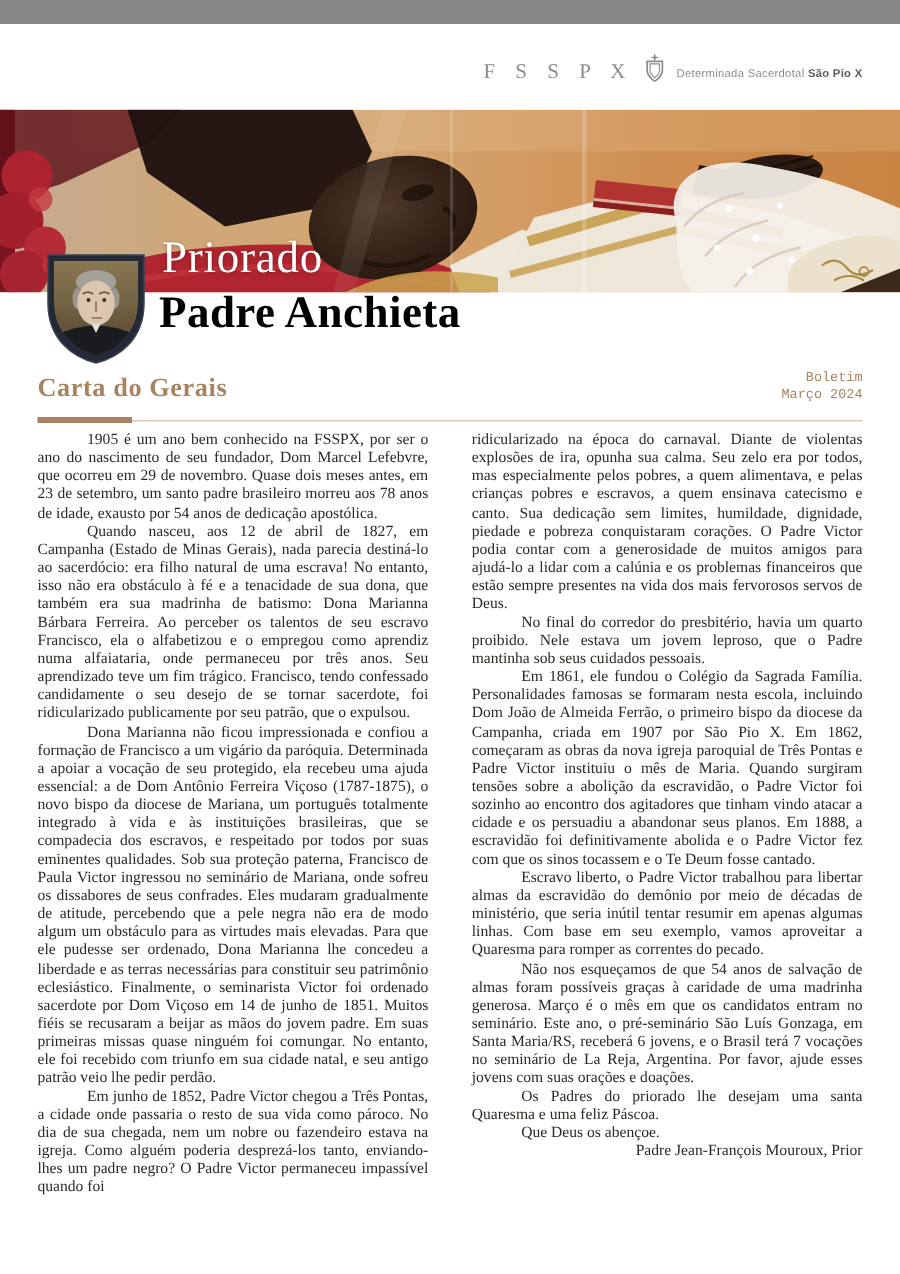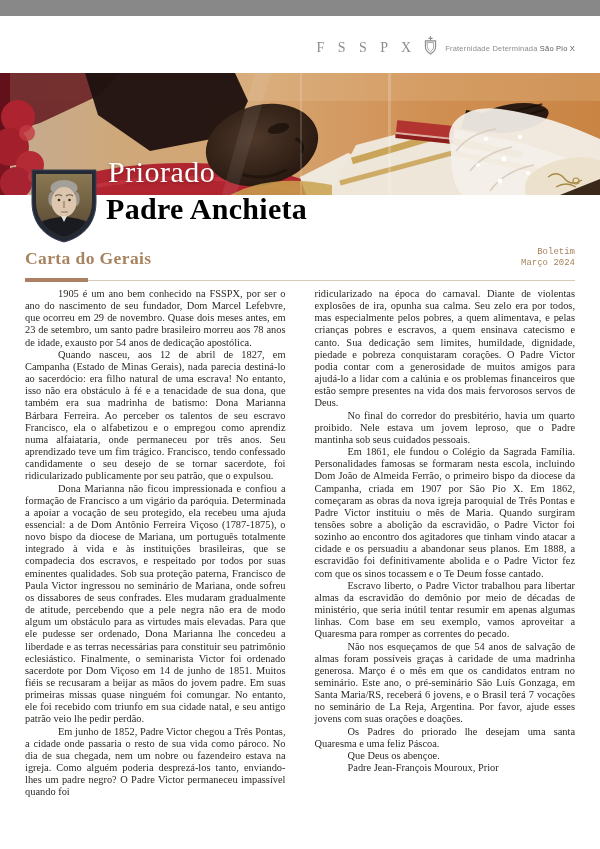--- a/index.html
+++ b/index.html
@@ -20,21 +20,21 @@
     display:flex;align-items:center;gap:6px;
   }
   .logo-acronym{
     font-family:"Liberation Serif",serif;
     font-size:14px;letter-spacing:5px;color:#8c8c8c;
   }
   .logo-tagline{
     font-family:"Liberation Sans","DejaVu Sans",sans-serif;
     font-size:7.5px;color:#8c8c8c;letter-spacing:.2px;
   }
-  .logo-tagline b{color:#5c5c5c;font-weight:400;}
+  .logo-tagline b{color:#5c5c5c;font-weight:700;}
 
   
   .masthead{position:absolute;top:57px;left:0;width:600px;height:172px;background:#fff;}
   .hero{position:absolute;top:0;left:0;width:600px;height:122px;overflow:hidden;}
   .hero svg{display:block;}
   .shield-portrait{position:absolute;left:28px;top:93px;width:72px;height:78px;}
   .kicker{
     position:absolute;left:108px;top:82px;
     font-size:30px;font-weight:400;color:#ffffff;
     text-shadow:0 1px 3px rgba(60,20,10,.35);
@@ -72,38 +72,38 @@
     position:absolute;top:272px;left:25px;right:25px;
     display:flex;gap:29px;
   }
   .col{flex:1;min-width:0;
     font-size:10.4px;line-height:12.15px;text-align:justify;
     color:#2d2823;
   }
   .col p{margin:0;text-indent:33px;}
   .col p.flush{text-indent:0;}
   .blessing{margin:0;margin-top:12px;text-indent:33px;}
-  .signature{margin:0;margin-top:19px;text-align:left;text-indent:0;}
+  .signature{margin:0;margin-top:19px;text-align:right;text-indent:0;}
 </style>
 </head>
 <body>
 
 <div class="page">
 
   <header class="top-bar">
     <div class="logo-block">
       <span class="logo-acronym">F S S P X</span>
       <span>
         <svg width="17" height="22" viewBox="0 0 20 24" fill="none" stroke="#8a8a8a" stroke-width="1.3" stroke-linecap="round">
           <path d="M10,1 V5 M8,3 H12"></path>
           <path d="M4,6 H16 V13 C16,18 10,21.5 10,21.5 C10,21.5 4,18 4,13 Z"></path>
           <path d="M6.3,8 H13.7 V13 C13.7,16.2 10,18.8 10,18.8 C10,18.8 6.3,16.2 6.3,13 Z" stroke-width="0.9"></path>
         </svg>
       </span>
-      <span class="logo-tagline"><span>Fraternidade Determinada</span>&nbsp;<b>São Pio X</b></span>
+      <span class="logo-tagline"><span>Determinada Sacerdotal</span>&nbsp;<b>São Pio X</b></span>
     </div>
   </header>
 
   <div class="masthead">
     <div class="hero">
       <svg width="600" height="122" viewBox="0 0 600 122">
         <defs>
           <linearGradient id="bg" x1="0" y1="0" x2="1" y2="0">
             <stop offset="0" stop-color="#c3ab93"></stop>
               <stop offset=".2" stop-color="#cfa87a"></stop>

